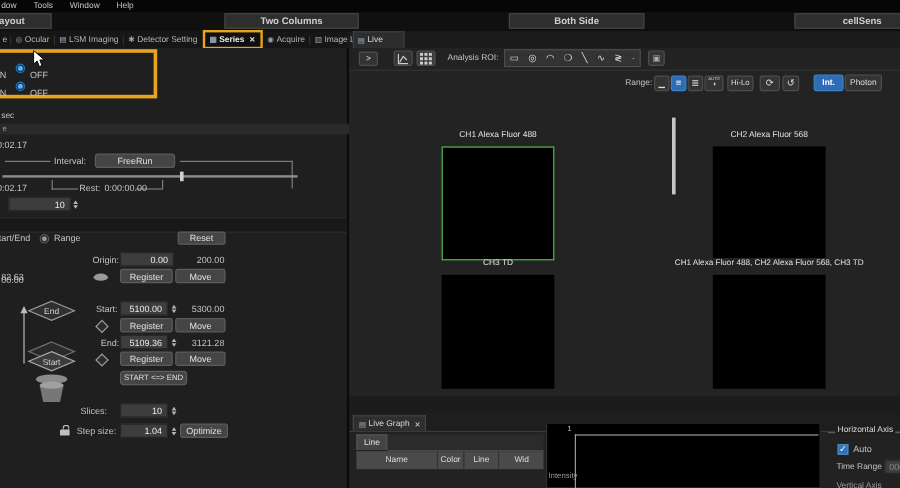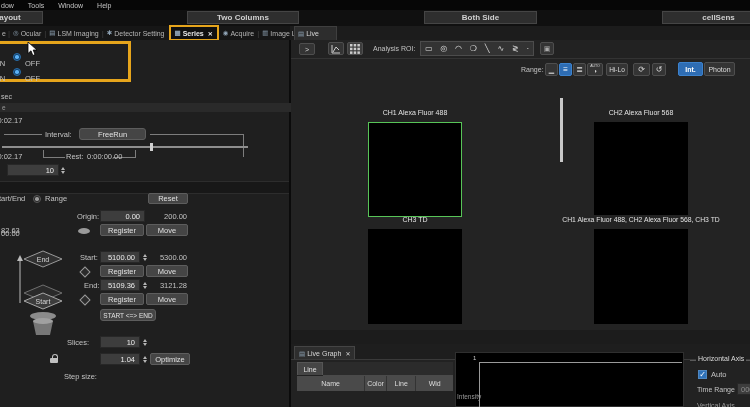--- a/index.html
+++ b/index.html
@@ -231,21 +231,21 @@
   
   <div class="abs lbl" style="left:67px;top:338px;">Slices:</div>
   <div class="abs field" style="left:100px;top:336px;width:40px;height:12px;">10</div>
   <span class="abs spin" style="left:141px;top:337px;height:11px;">
       <i class="up"></i>
       <i class="dn"></i>
     </span>
 
   
   <span class="abs lock" style="left:50px;top:354px;"><i class="sh"></i><i class="bd"></i></span>
-  <div class="abs lbl" style="left:64px;top:372px;">Step size:</div>
+  <div class="abs lbl" style="left:64px;top:355px;">Step size:</div>
   <div class="abs field" style="left:100px;top:353px;width:40px;height:12px;">1.04</div>
   <span class="abs spin" style="left:141px;top:354px;height:11px;">
       <i class="up"></i>
       <i class="dn"></i>
     </span>
   <div class="abs btn" style="left:150px;top:353px;width:40px;height:12px;">Optimize</div>
 
   
   <div class="abs" style="left:291px;top:40px;width:459px;height:290px;background:#232323;"></div>
 

